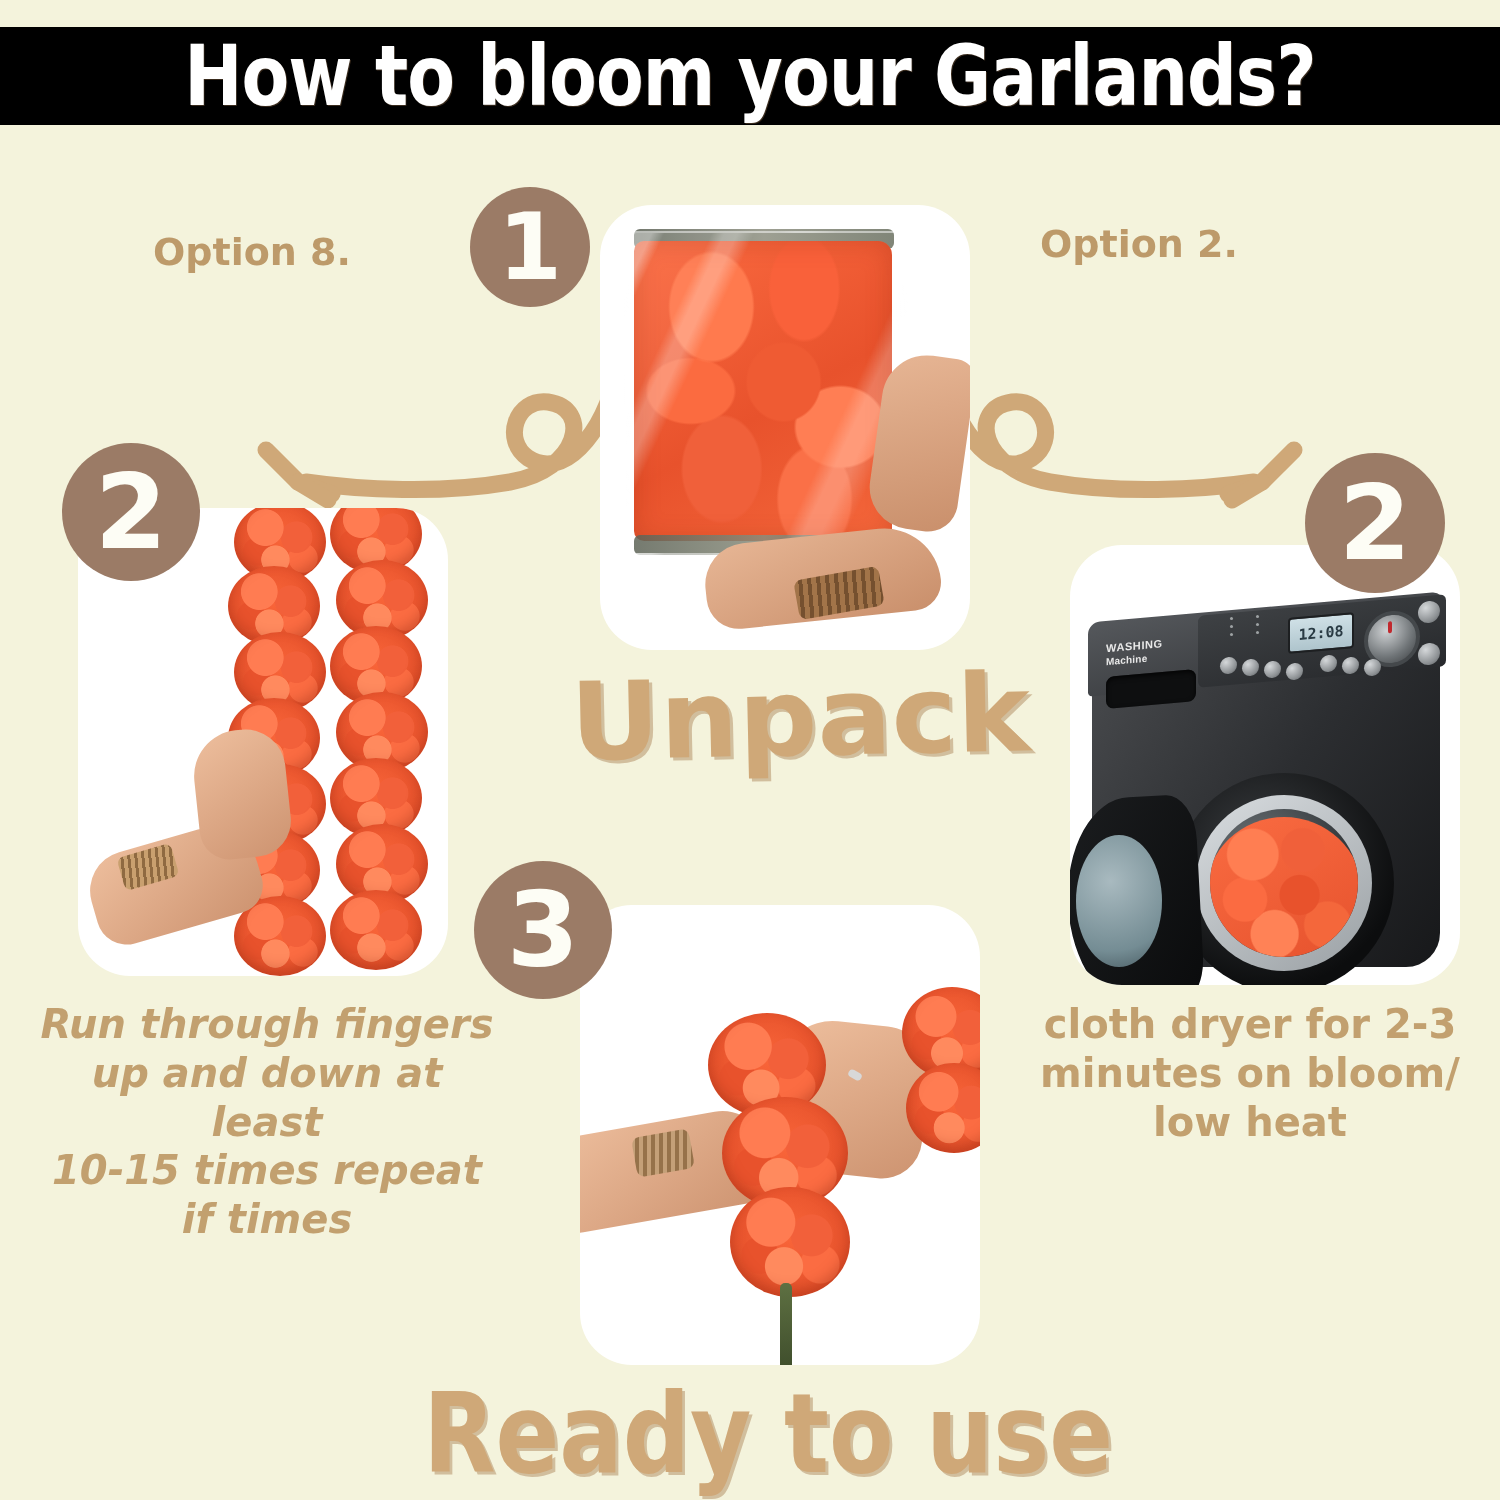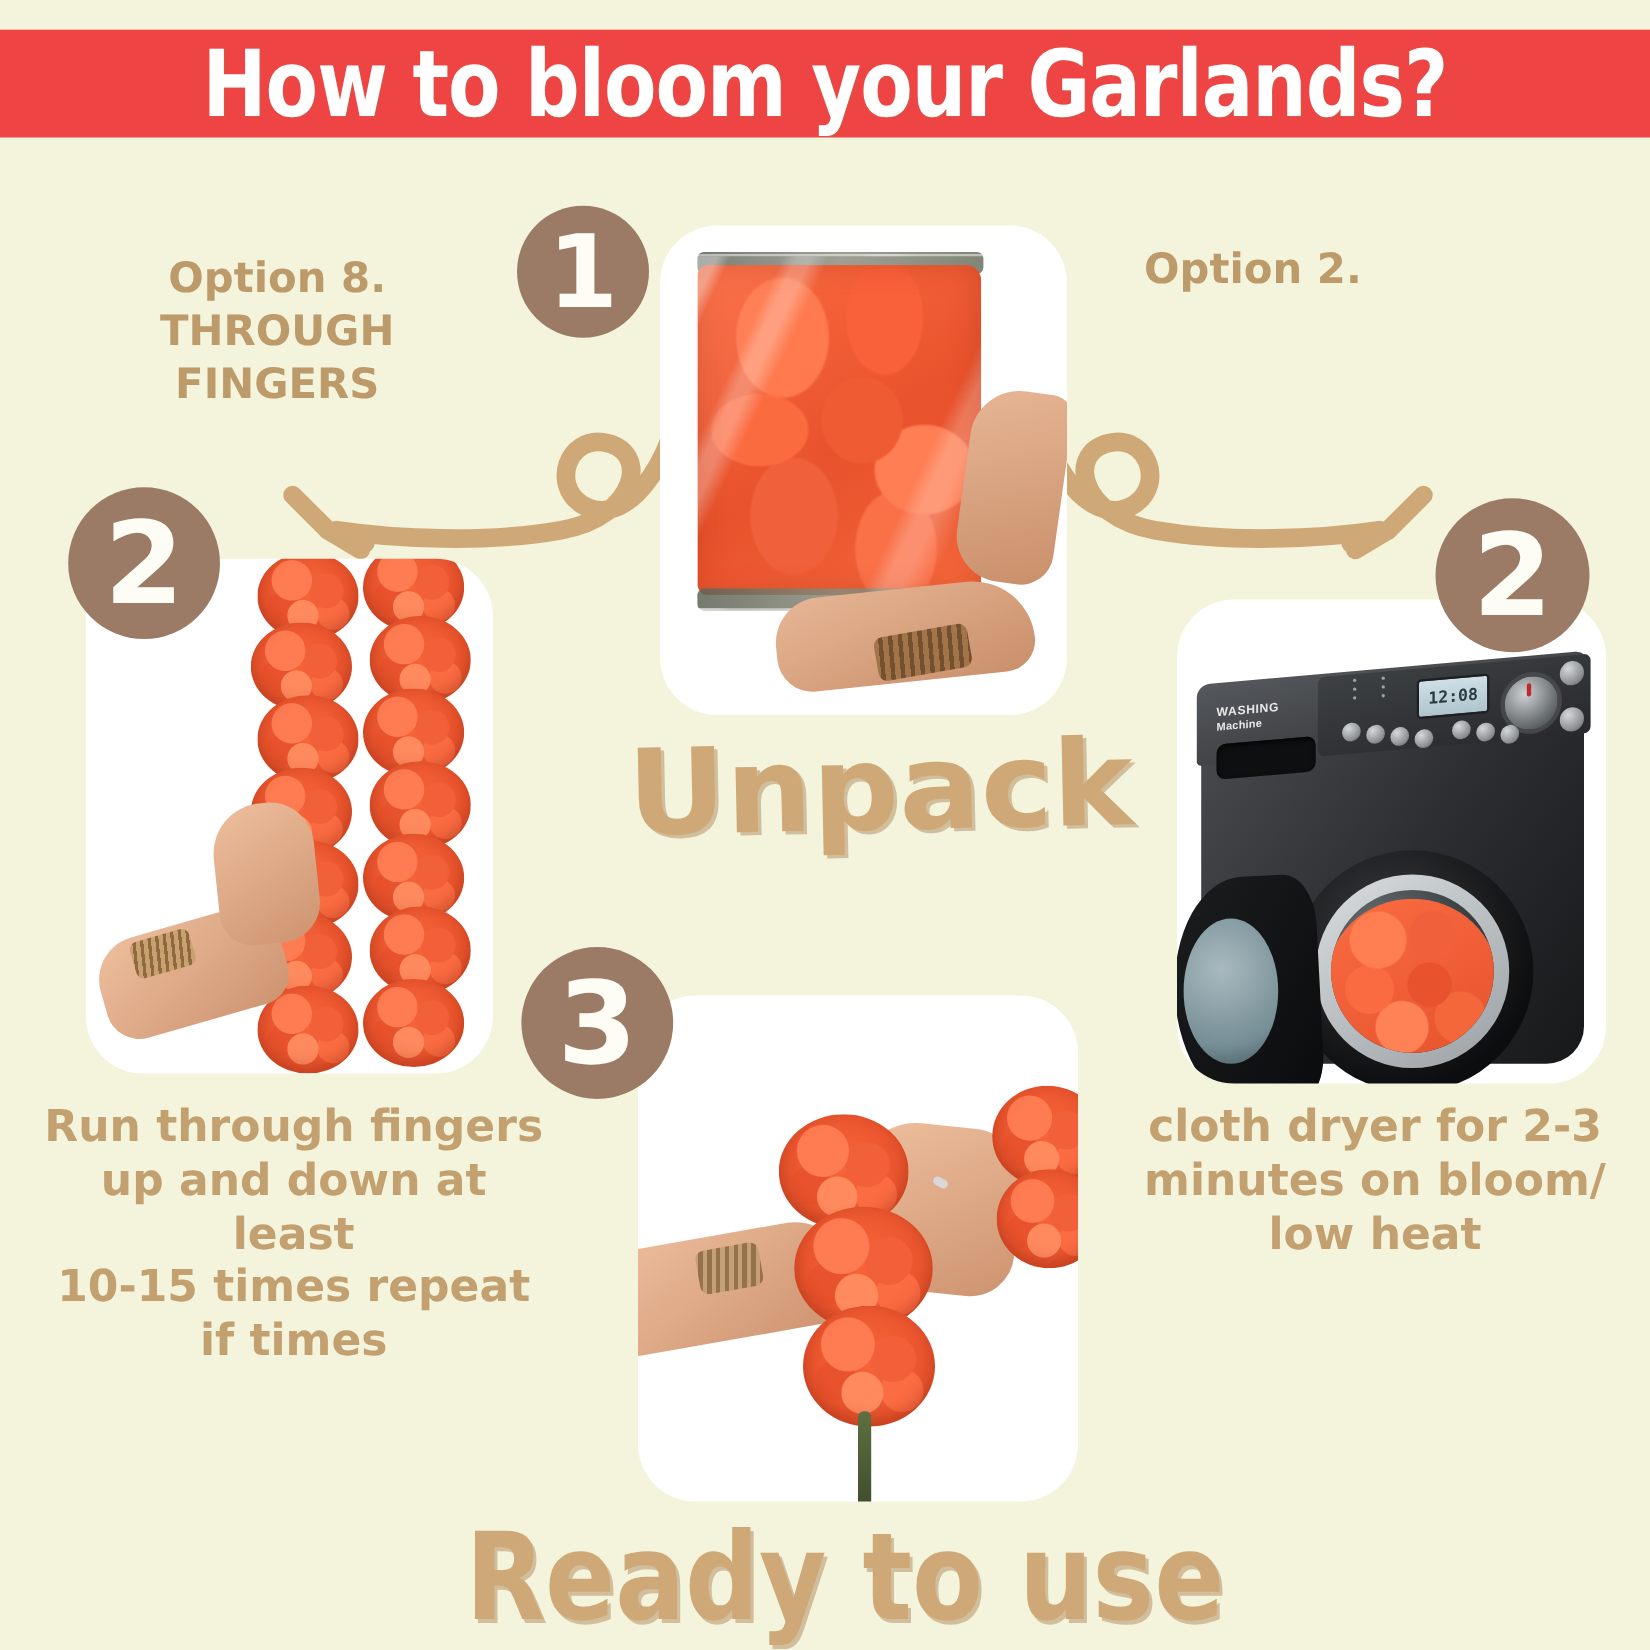--- a/index.html
+++ b/index.html
@@ -8,21 +8,21 @@
     background:#f4f3dc;
     font-family:"Liberation Sans", sans-serif;
     overflow:hidden;
     position:relative;
   }
   .stage{position:absolute;inset:0;}
 
   
   .header-bar{
     position:absolute;left:0;top:27px;width:1500px;height:98px;
-    background:#ef4444;
+    background:#000000;
     display:flex;align-items:center;justify-content:center;
   }
   .header-title{
     color:#ffffff;
     font-family:"Liberation Sans Narrow","DejaVu Sans Condensed","Liberation Sans",sans-serif;
     font-weight:bold;
     font-size:84px;
     letter-spacing:-1px;
     transform:scaleX(0.92);
     white-space:nowrap;
@@ -239,21 +239,20 @@
 <body>
 
 <div class="stage">
 
   <div class="header-bar">
     <div class="header-title">How to bloom your Garlands?</div>
   </div>
 
   <div class="opt-label" style="left:52px;top:228px;width:400px;text-align:center;">
     <div>Option 8.</div>
-    <div>THROUGH FINGERS</div>
   </div>
 
   <div class="opt-label" style="left:1040px;top:220px;width:400px;text-align:left;">
     <div>Option 2.</div>
   </div>
 
   <svg class="arrow-svg" id="arrow-left" width="420" height="200" viewBox="0 0 420 200">
     <g fill="none" stroke="#cfa878" stroke-width="17" stroke-linecap="round" stroke-linejoin="round">
       <path d="M408 40 C 392 108, 352 150, 318 128 C 292 110, 306 68, 338 72 C 382 78, 370 140, 300 152
                C 232 164, 150 160, 96 152"></path>
@@ -360,21 +359,21 @@
     <div class="ph pompom" style="left:142px;top:192px;width:126px;height:112px;"></div>
     <div class="ph pompom" style="left:150px;top:282px;width:120px;height:110px;"></div>
     <div class="ph pompom" style="left:322px;top:82px;width:100px;height:92px;"></div>
     <div class="ph pompom" style="left:326px;top:158px;width:96px;height:90px;"></div>
     <div class="ph" style="left:200px;top:378px;width:12px;height:86px;background:linear-gradient(180deg,#5e7042,#3f4e2c);border-radius:5px;"></div>
   </div>
 
   <div class="script-word" id="unpack-word">Unpack</div>
   <div class="script-word" id="ready-word">Ready to use</div>
 
-  <div class="caption" style="left:32px;top:1000px;width:470px;">
+  <div class="caption" style="left:32px;top:1000px;width:470px;font-style:italic;">
     <div>Run through fingers</div>
     <div>up and down at least</div>
     <div>10-15 times repeat</div>
     <div>if times</div>
   </div>
 
   <div class="caption" style="left:1015px;top:1000px;width:470px;">
     <div>cloth dryer for 2-3</div>
     <div>minutes on bloom/</div>
     <div>low heat</div>

